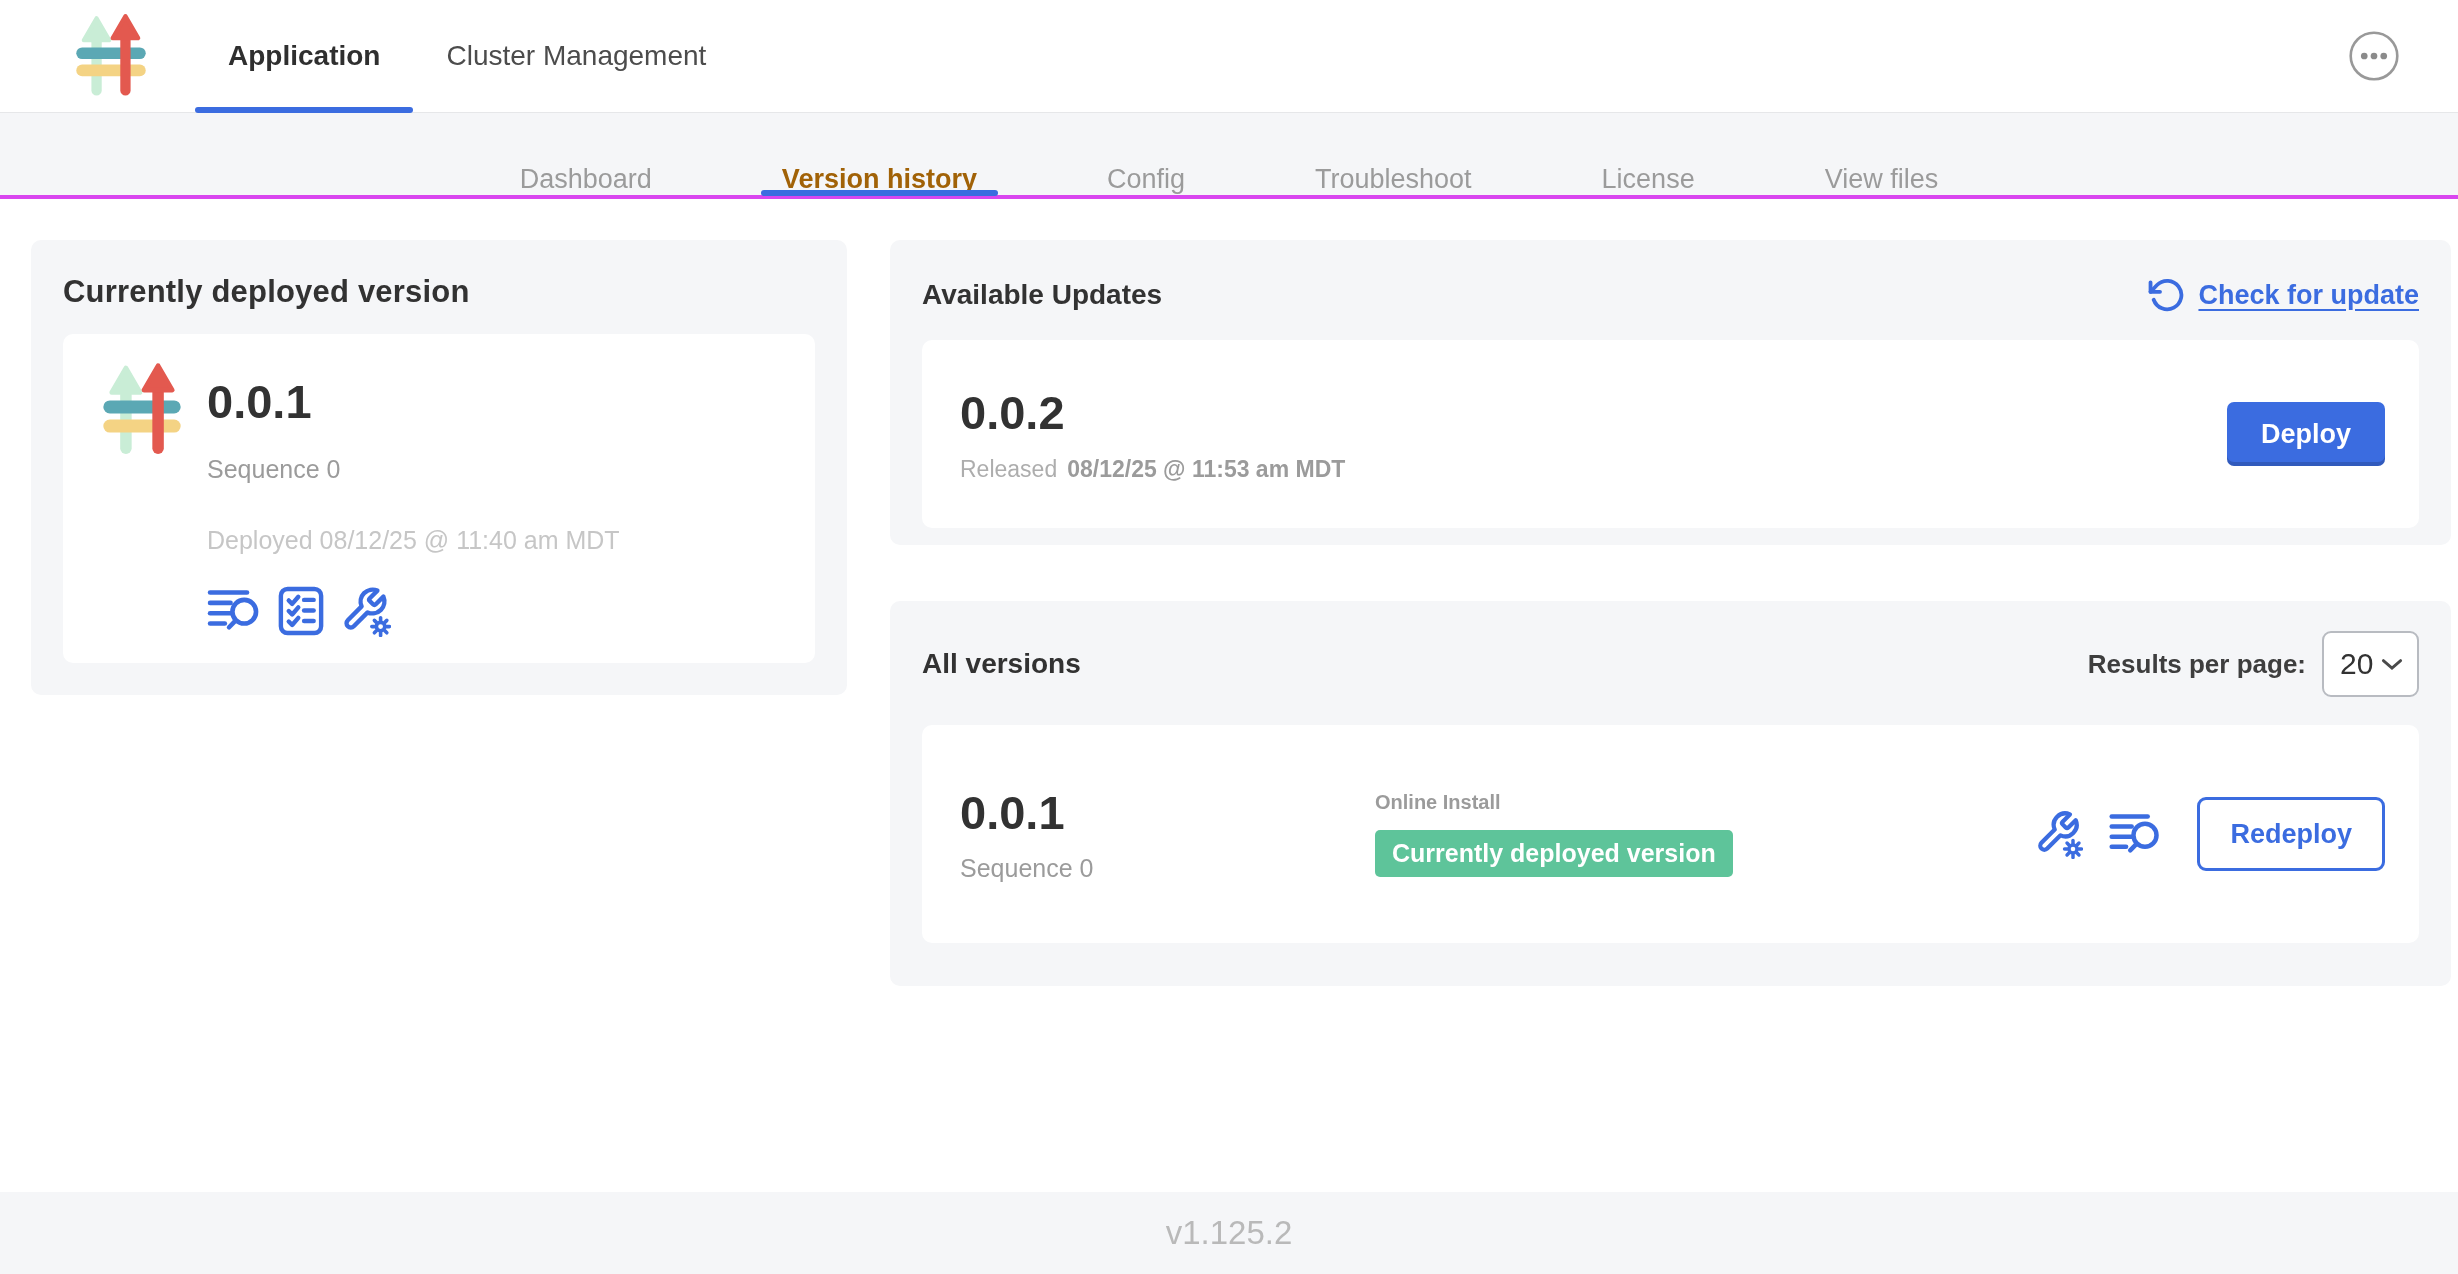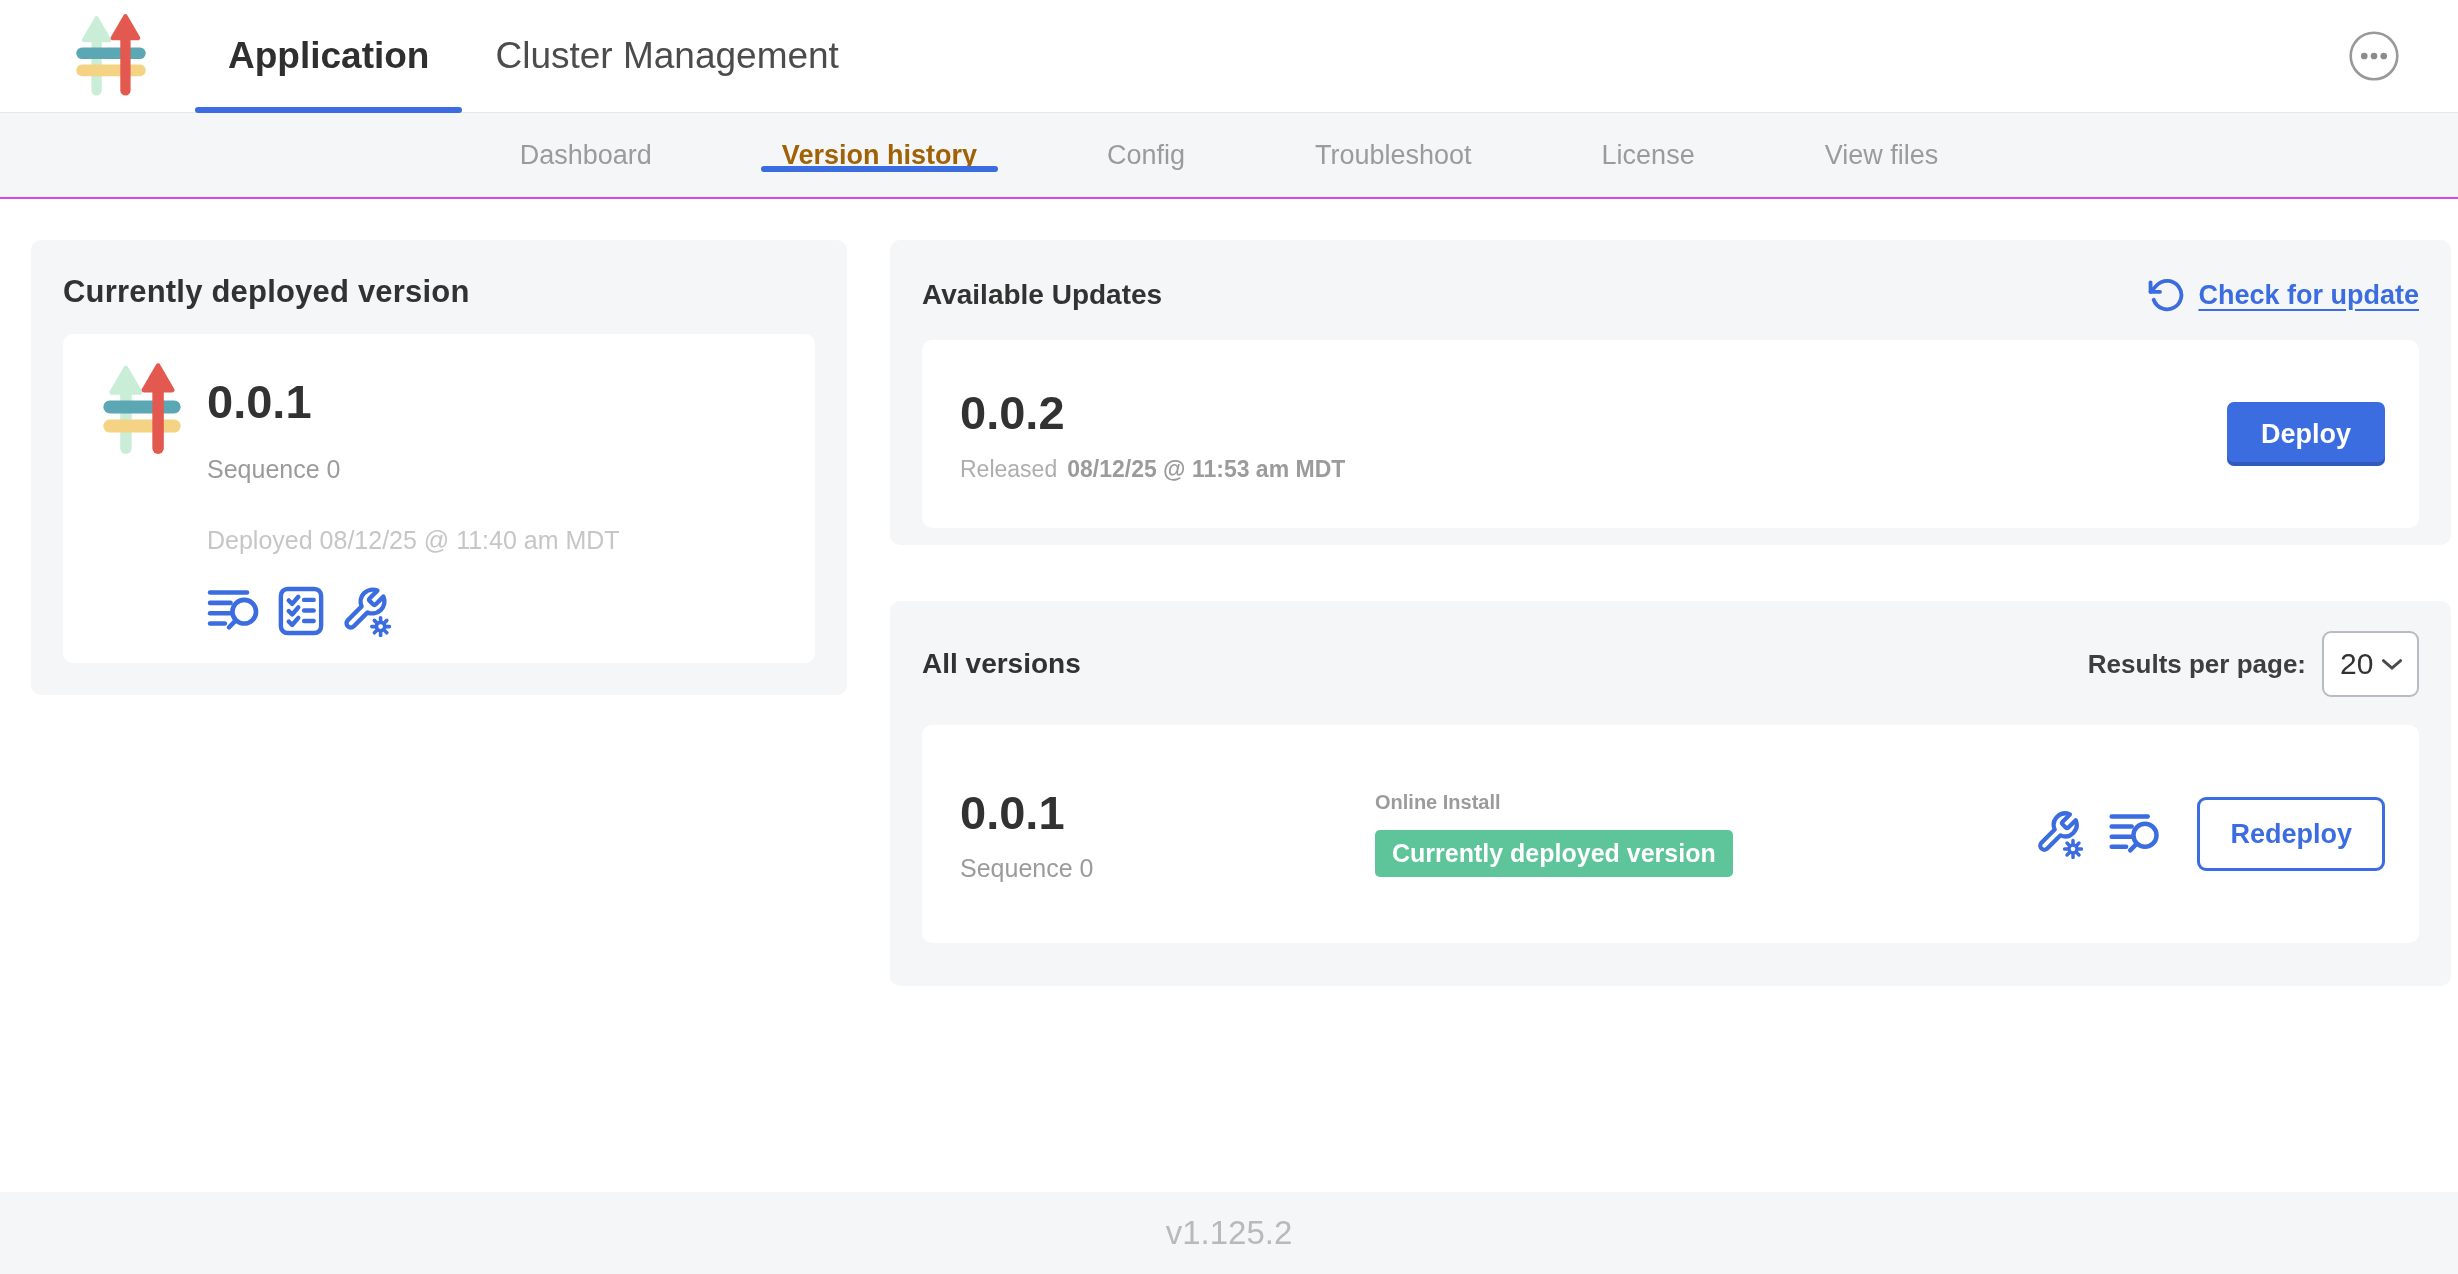--- a/index.html
+++ b/index.html
@@ -11,35 +11,35 @@
   
   .topnav {
     height:113px; background:#fff; border-bottom:1px solid #e6e7e9;
     display:flex; align-items:stretch; padding:0 58px 0 63px;
   }
   .logo-wrap { display:flex; align-items:center; }
   .logo-wrap svg { width:96px; height:88px; }
   .topnav-tabs { display:flex; margin-left:36px; }
   .topnav-tab {
     position:relative; display:flex; align-items:center; padding:0 33px;
-    font-size:37px; color:#4c4c4c; font-weight:500; cursor:pointer;
+    font-size:28px; color:#4c4c4c; font-weight:500; cursor:pointer;
   }
   .topnav-tab.active { color:#2f2f2f; font-weight:600; }
   .topnav-tab .tab-underline {
     display:none; position:absolute; left:0; right:0; bottom:-1px; height:6px;
     background:#3b6ce0; border-radius:3px;
   }
   .topnav-tab.active .tab-underline { display:block; }
   .topnav-right { margin-left:auto; display:flex; align-items:center; }
   .menu-btn { width:52px; height:52px; cursor:pointer; display:flex; }
   .menu-btn svg { width:52px; height:52px; }
   
   .subnav {
-    height:86px; background:#f5f6f8; border-bottom:2px solid #d946ef;
-    display:flex; justify-content:center; align-items:center;
+    height:86px; background:#f5f6f8; border-bottom:4px solid #d946ef;
+    display:flex; justify-content:center; align-items:flex-end;
   }
   .subnav-tab {
     position:relative; display:flex; align-items:center; padding:0 65px;
     font-size:27px; color:#9b9b9b; cursor:pointer;
   }
   .subnav-tab.active { color:#a16207; font-weight:700; }
   .subnav-tab .tab-underline {
     display:none; position:absolute; left:44px; right:44px; bottom:-1px; height:6px;
     background:#3b6ce0; border-radius:3px;
   }

